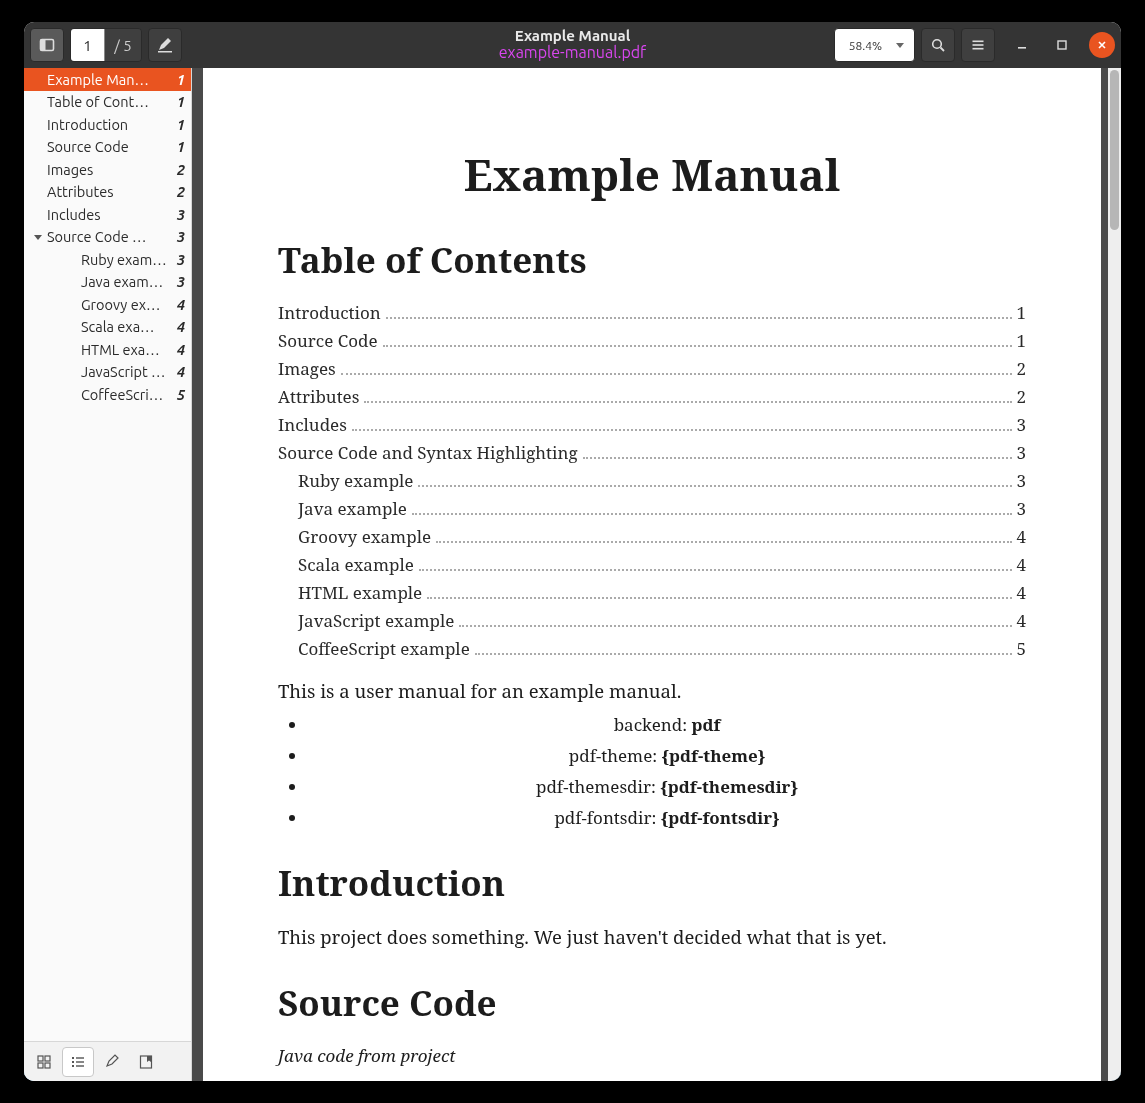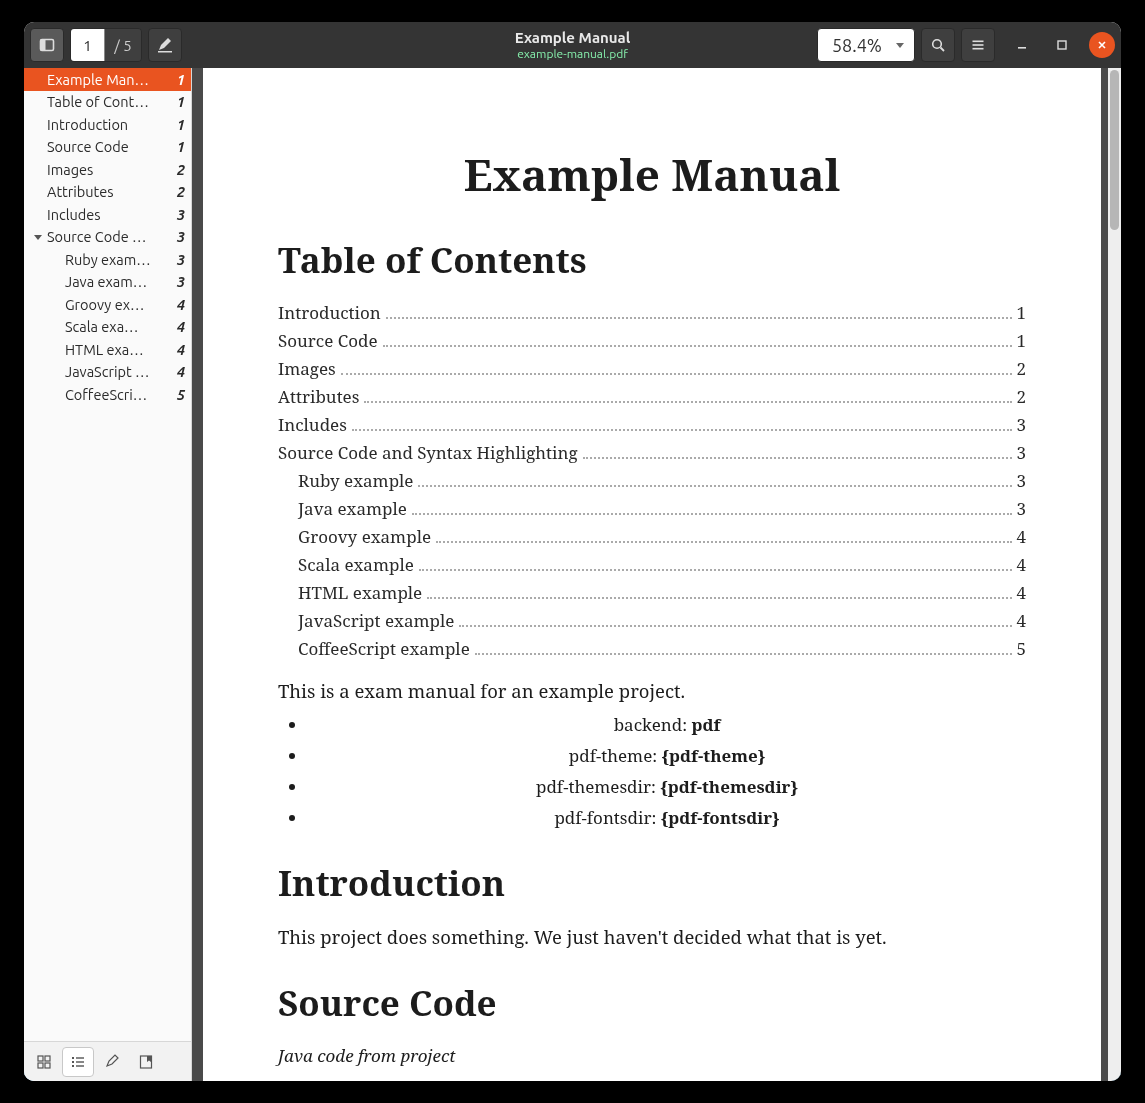--- a/index.html
+++ b/index.html
@@ -59,28 +59,28 @@
     display: flex; align-items: center; justify-content: center;
     font-size: 15px;
   }
   .tb-center {
     position: absolute; left: 0; right: 0; top: 0; bottom: 0;
     display: flex; flex-direction: column;
     align-items: center; justify-content: center;
     pointer-events: none;
   }
   .tb-title { color: #e9e9e9; font-weight: 600; font-size: 15px; line-height: 1.1; }
-  .tb-subtitle { color: #86efac; font-size: 12px; line-height: 1.1; }
+  .tb-subtitle { color: #d946ef; font-size: 16px; line-height: 1.1; }
   .tb-spacer { flex: 1; }
   .zoom-box {
     height: 34px; background: #fff; color: #333;
     border-radius: 4px; border: 1px solid #2a2a2a;
     display: flex; align-items: center; padding: 0 10px 0 14px;
     gap: 14px;
-    font-size: 18px;
+    font-size: 12px;
   }
   .zoom-caret {
     width: 0; height: 0;
     border-left: 4px solid transparent;
     border-right: 4px solid transparent;
     border-top: 5px solid #666;
   }
   .win-btn {
     width: 26px; height: 26px; border-radius: 50%;
     display: flex; align-items: center; justify-content: center;
@@ -112,21 +112,21 @@
     padding-right: 6px;
     white-space: nowrap;
     cursor: default;
   }
   .ol-item.selected { background: #e95420; color: #fff; }
   .ol-item .chev {
     width: 18px; display: flex; align-items: center; justify-content: center;
     flex-shrink: 0;
   }
   .ol-item.level-0 { padding-left: 5px; }
-  .ol-item.level-1 { padding-left: 23px; }
+  .ol-item.level-1 { padding-left: 39px; }
   .ol-item .chev svg path { fill: #555; }
   .ol-label { flex: 1; overflow: hidden; text-overflow: ellipsis; }
   .ol-page { font-style: italic; font-weight: 600; margin-left: 4px; }
 
   .side-bottom {
     height: 40px;
     border-top: 1px solid #d7d7d7;
     display: flex; align-items: center;
     padding: 0 4px; gap: 2px;
     background: #f2f2f2;
@@ -452,21 +452,21 @@
               <span class="toc-dots"></span>
               <span class="toc-pg">4</span>
             </div>
             <div class="toc-line sub">
               <span class="toc-lbl">CoffeeScript example</span>
               <span class="toc-dots"></span>
               <span class="toc-pg">5</span>
             </div>
           </div>
 
-        <p class="doc-p">This is a exam manual for an example project.</p>
+        <p class="doc-p">This is a user manual for an example manual.</p>
 
         <ul class="doc-ul" id="bullets">
             <li><span>backend: </span><b>pdf</b></li>
             <li><span>pdf-theme: </span><b>{pdf-theme}</b></li>
             <li><span>pdf-themesdir: </span><b>{pdf-themesdir}</b></li>
             <li><span>pdf-fontsdir: </span><b>{pdf-fontsdir}</b></li>
           </ul>
 
         <h2 class="doc-h2">Introduction</h2>
         <p class="doc-p" style="margin-top:6px">This project does something. We just haven't decided what that is yet.</p>

